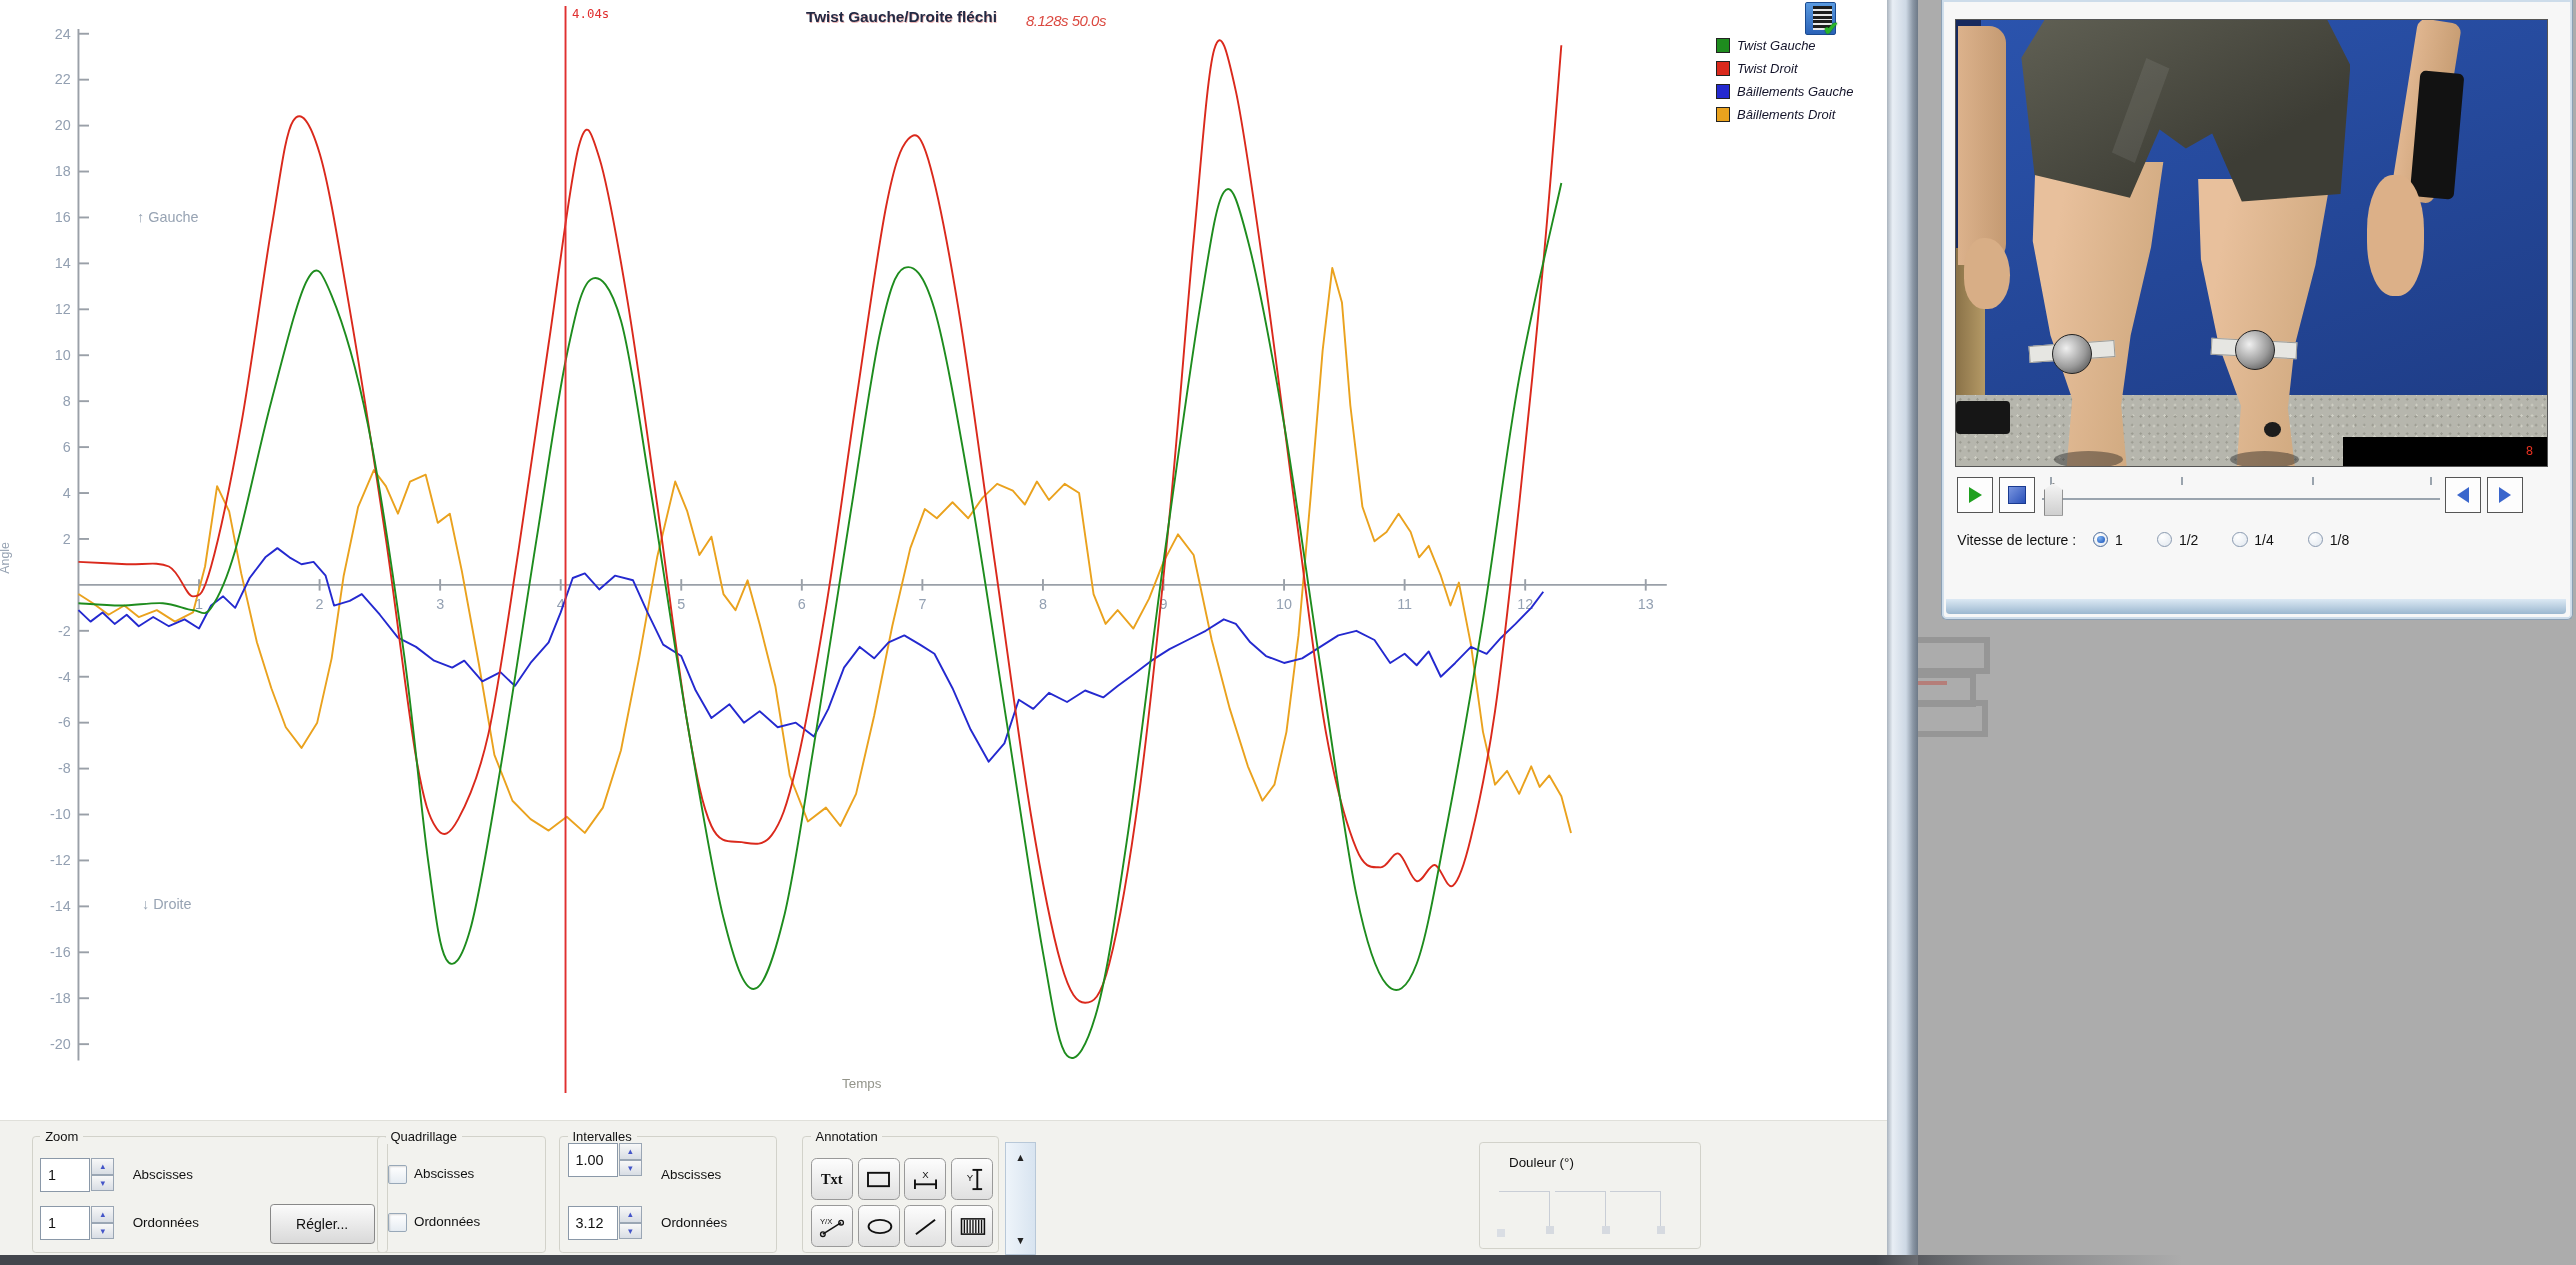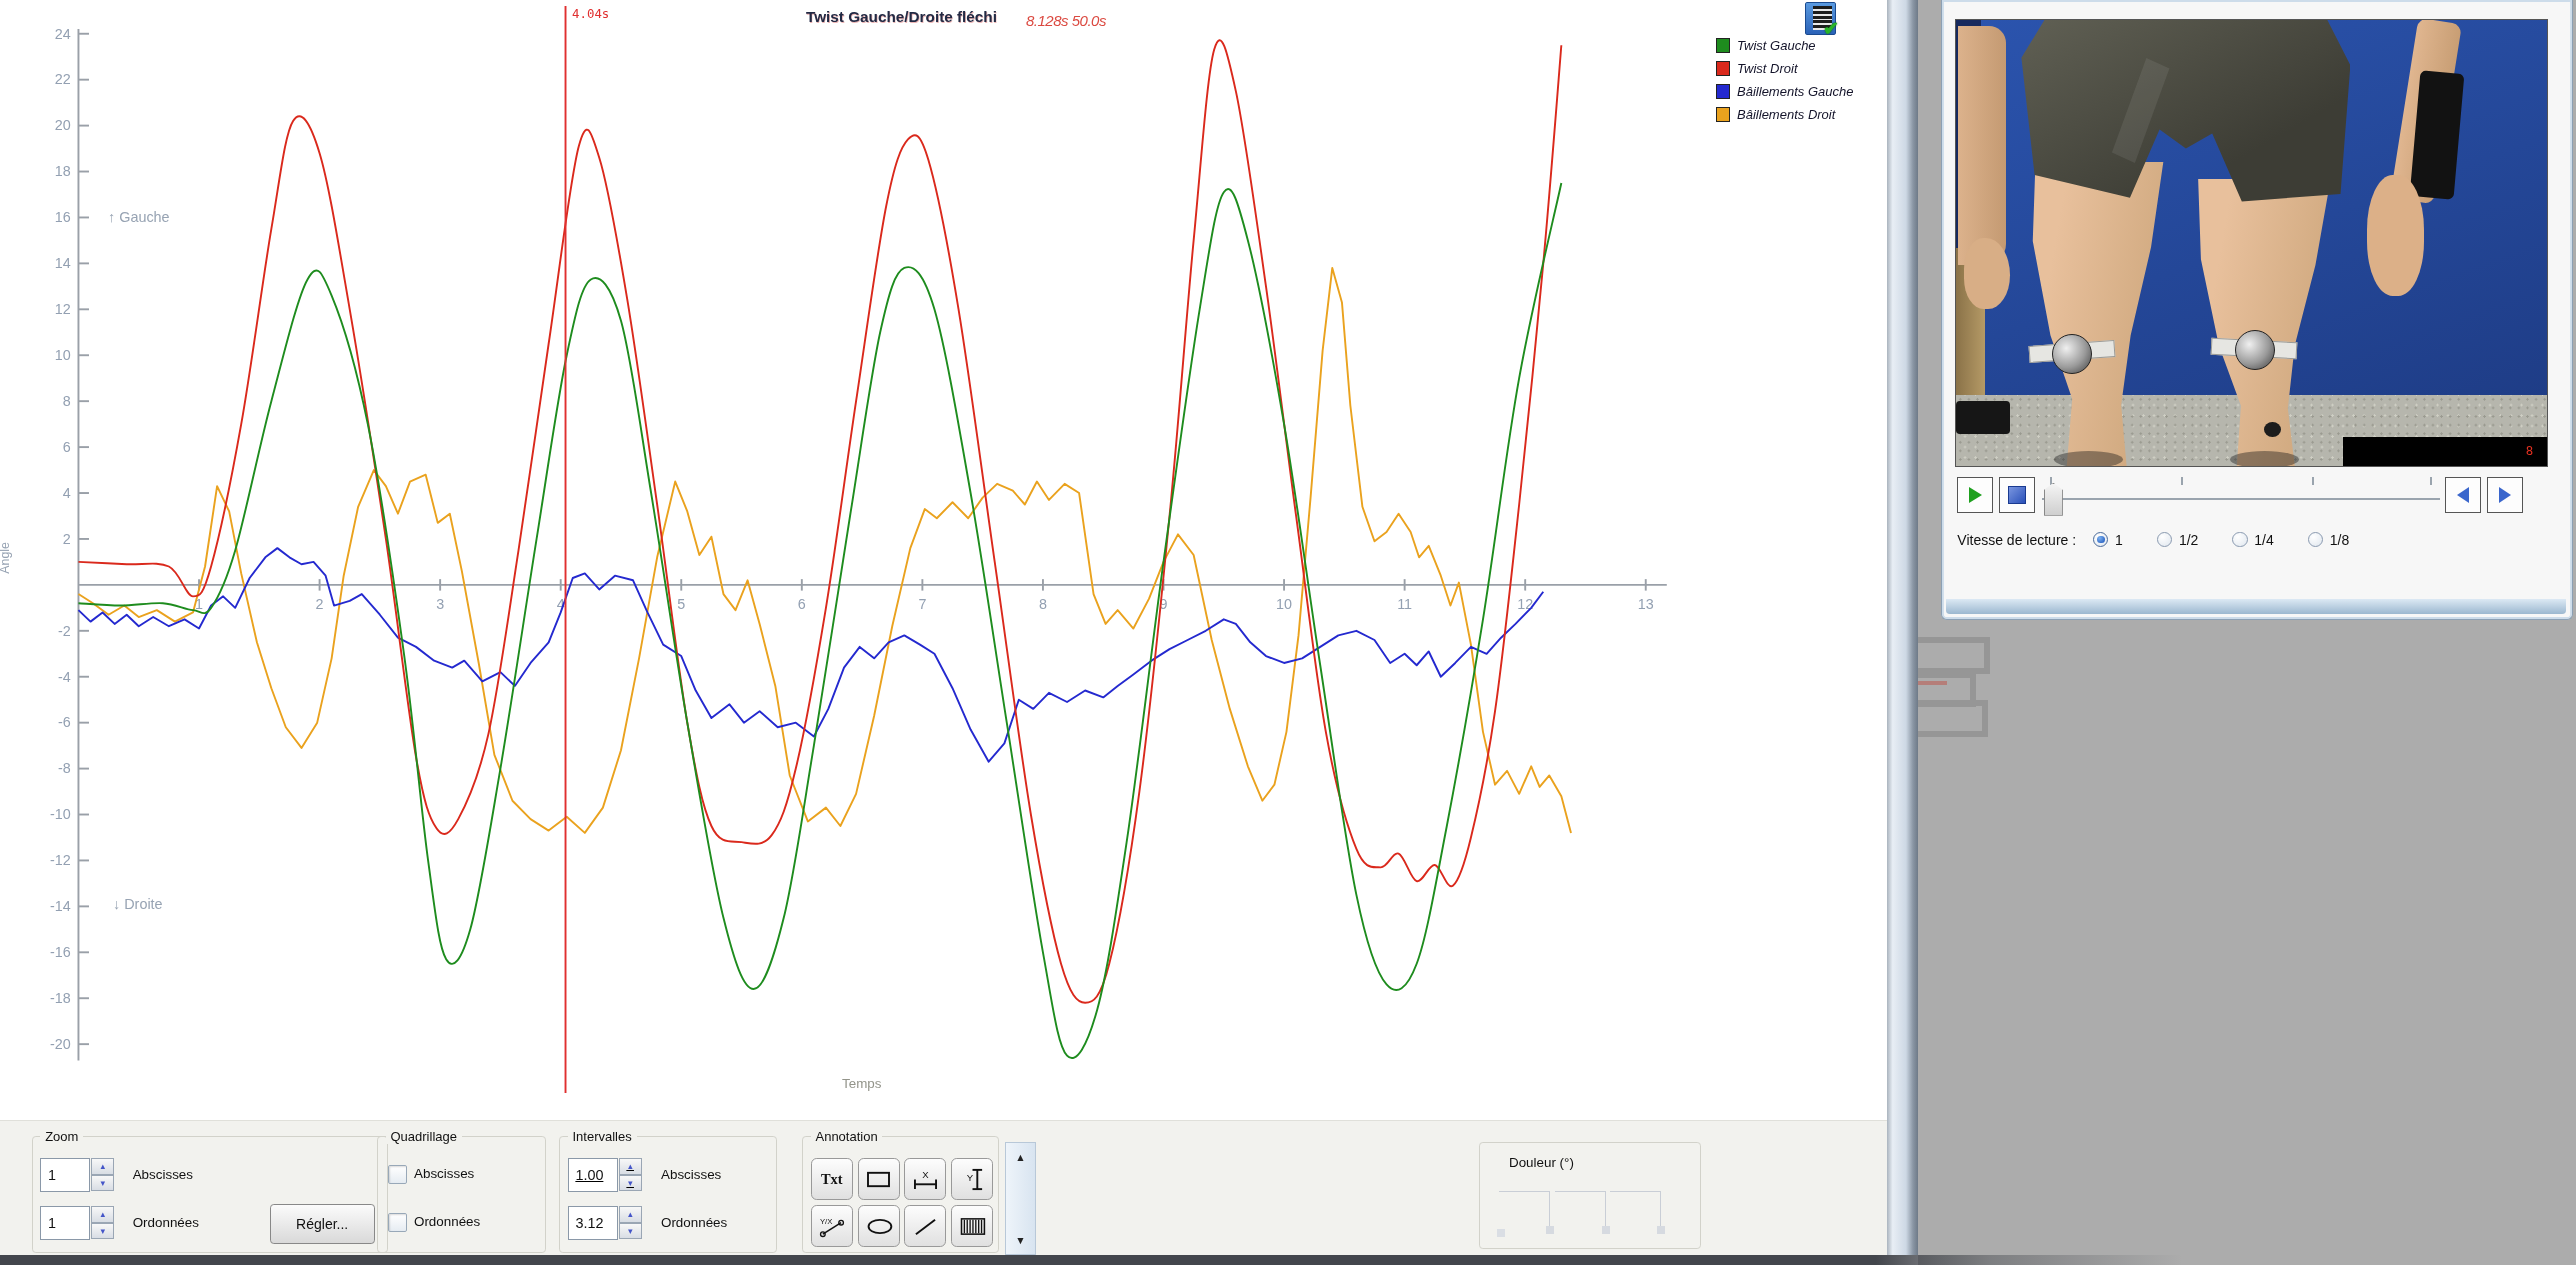--- a/index.html
+++ b/index.html
@@ -7,21 +7,21 @@
        font-family:"Liberation Sans",sans-serif;background:#fff;}
   
   .chart-area{position:absolute;left:0;top:0;width:1906px;height:1120px;background:#fff;}
   #chart-svg{position:absolute;left:0;top:0;}
   .chart-title{position:absolute;left:806px;top:7.7px;width:306px;font-size:15.3px;font-weight:bold;
                color:#222a44;text-shadow:0.6px 0.6px 0 rgba(200,40,40,.35);}
   .title-overlay{position:absolute;left:1026px;top:12.4px;font-size:15px;color:rgba(214,48,38,.88);
                  letter-spacing:-0.5px;font-style:italic;}
   .cursor-label{position:absolute;left:572px;top:5.7px;font-family:"DejaVu Sans Mono",monospace;
                 font-size:12.4px;color:#e03030;}
-  .region-label{position:absolute;font-size:14.4px;color:#97a3b3;}
+  .region-label{position:absolute;font-size:14.4px;color:#97a3b3;margin-left:29px;}
   .region-up{left:108px;top:209px;}
   .region-down{left:113px;top:896px;}
   .angle-label{position:absolute;left:-1.9px;top:542px;font-size:12.4px;color:#97a3b3;
                writing-mode:vertical-rl;transform:rotate(180deg);}
   .temps-label{position:absolute;left:842px;top:1076px;font-size:13.4px;color:#93948a;}
   
   .legend{position:absolute;left:1716px;top:34px;width:191px;}
   .legend-row{display:flex;align-items:center;height:23px;}
   .legend-swatch{width:12.4px;height:12.4px;border:1px solid #222;margin-right:6.7px;flex:0 0 auto;}
   .legend-label{font-size:13px;font-style:italic;color:#14142a;white-space:nowrap;}
@@ -288,21 +288,21 @@
     <div class="group quadrillage-group">
       <span class="group-title">Quadrillage</span>
       <span class="checkbox" style="left:9.6px;top:28px;"></span>
       <span class="row-label" style="position:absolute;left:36px;top:29px;">Abscisses</span>
       <span class="checkbox" style="left:9.6px;top:76px;"></span>
       <span class="row-label" style="position:absolute;left:36px;top:77px;">Ordonnées</span>
     </div>
 
     <div class="group intervalles-group">
       <span class="group-title">Intervalles</span>
-      <div class="spinner" style="left:7.7px;top:21px;text-decoration:underline;">
+      <div class="spinner" style="left:7.7px;top:6px;">
         <div class="spin-value">1.00</div>
         <div class="spin-arrows">
           <div class="spin-btn">▲</div>
           <div class="spin-btn">▼</div>
         </div>
       </div>
       <span class="row-label" style="position:absolute;left:101px;top:30px;">Abscisses</span>
       <div class="spinner" style="left:7.7px;top:69px;">
         <div class="spin-value">3.12</div>
         <div class="spin-arrows">

